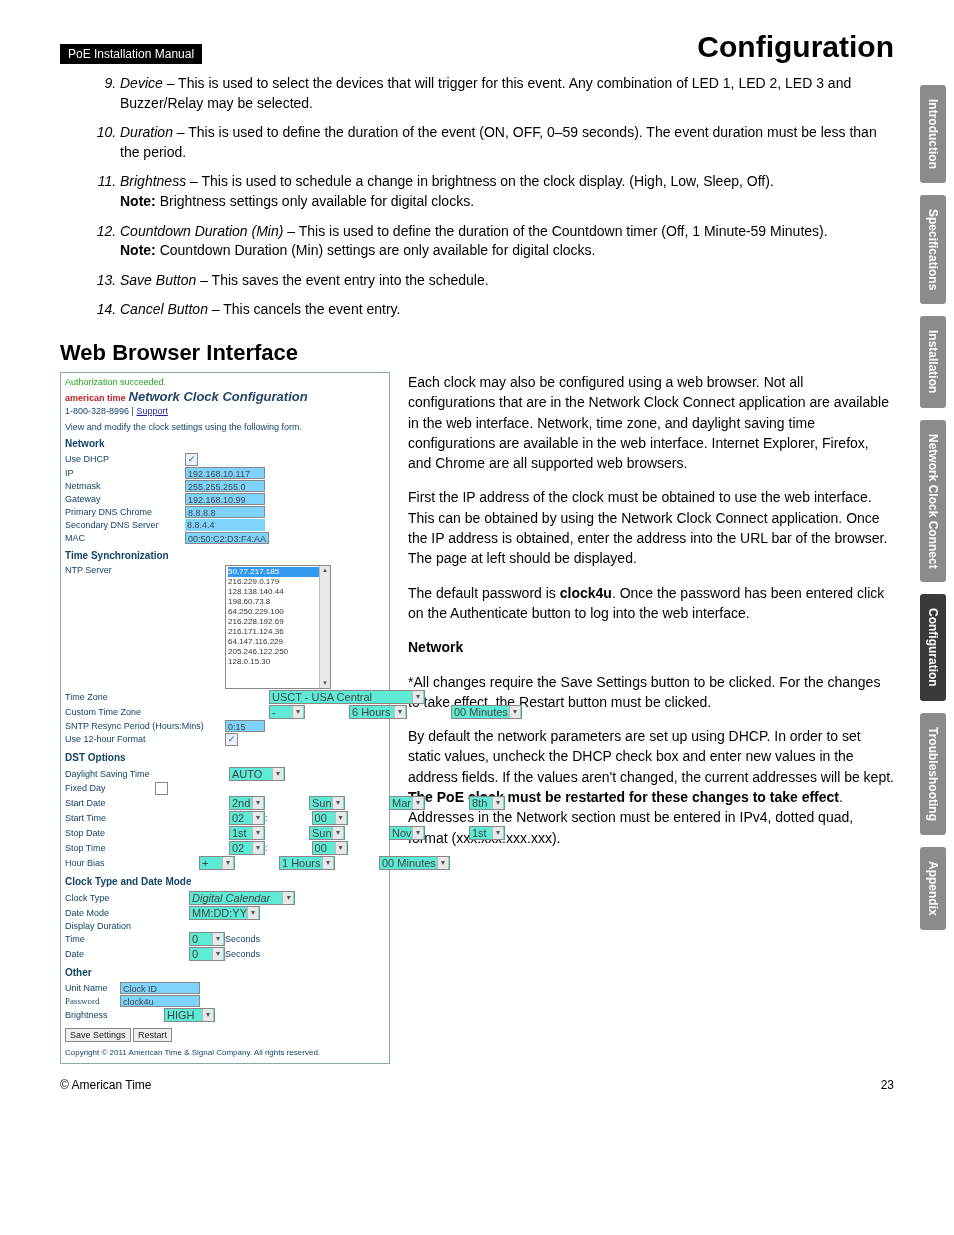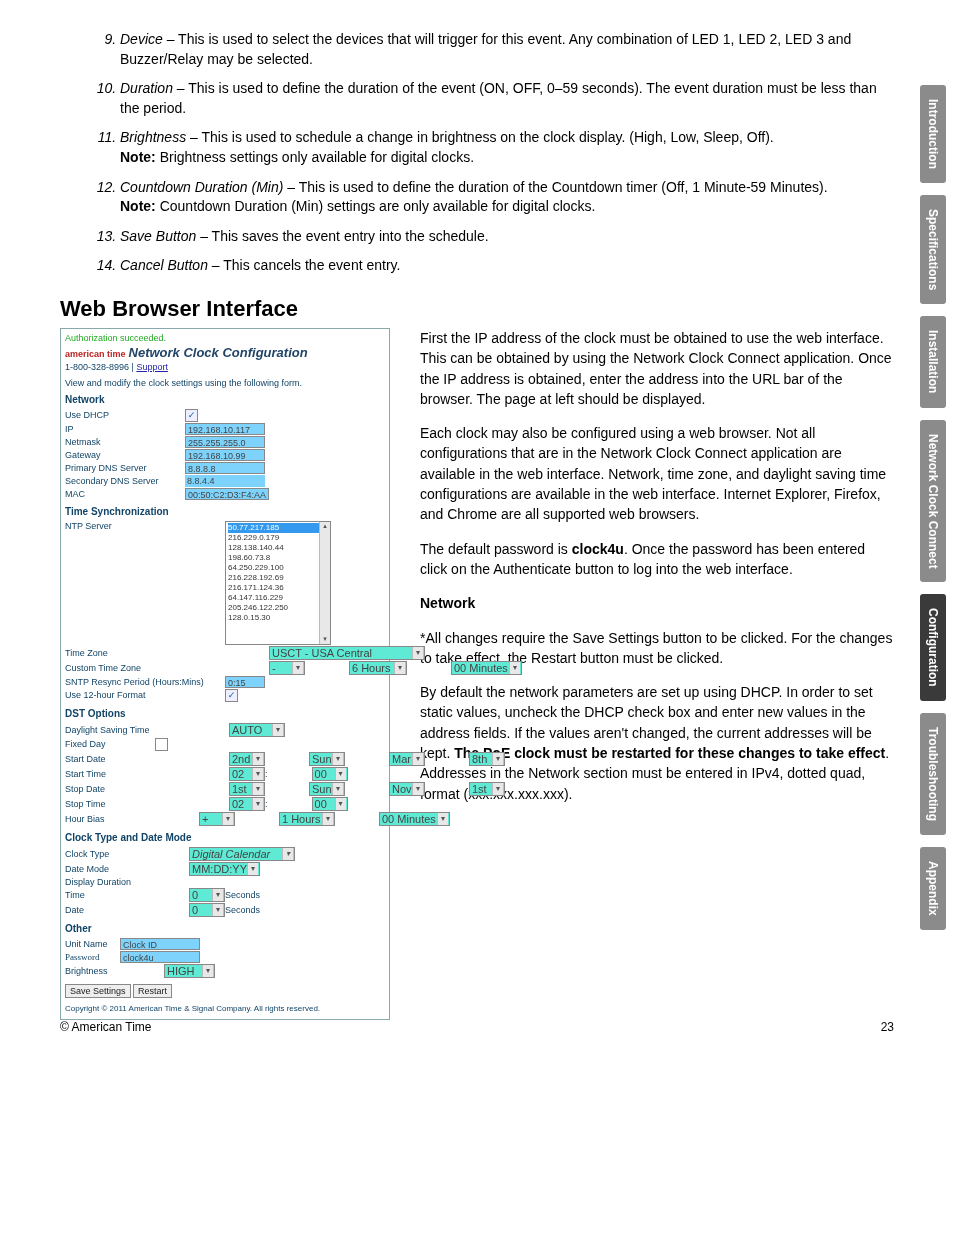--- a/index.html
+++ b/index.html
@@ -49,21 +49,21 @@
   ol.main-list li .li-term {
     font-style: italic;
   }
   .section-h2 {
     font-size: 22px;
     font-weight: 900;
     margin: 8px 0 6px 0;
   }
   .two-col {
     display: flex;
-    gap: 30px;
+    gap: 18px;
   }
   .screenshot-box {
     width: 330px;
     flex: 0 0 330px;
     border: 1px solid #8aa;
     font-family: Verdana, Arial, sans-serif;
     font-size: 9px;
     color: #146;
     padding: 4px 4px 6px 4px;
     box-sizing: border-box;
@@ -125,27 +125,31 @@
   .tab {
     background:#8b8b8b; color:#fff; font-size:12px; font-weight:bold;
     writing-mode: vertical-rl;
     padding: 14px 6px;
     border-radius: 3px;
     text-align:center;
   }
   .tab.active { background:#3a3a3a; }
   .footer {
     display:flex; justify-content:space-between; font-size:12px;
-    margin-top: 0;
+    margin-top: 14px;
   }
 </style>
 </head>
 <body>
 
 <div class="page">
+  <div class="header-bar">
+    <span class="manual-tag">PoE Installation Manual</span>
+    <span class="page-title">Configuration</span>
+  </div>
 
   <ol class="main-list" start="9">
     <li><span class="li-term">Device</span><span class="li-body"> – This is used to select the devices that will trigger for this event. Any combination of LED 1, LED 2, LED 3 and Buzzer/Relay may be selected.</span></li>
     <li><span class="li-term">Duration</span><span class="li-body"> – This is used to define the duration of the event (ON, OFF, 0–59 seconds). The event duration must be less than the period.</span></li>
     <li><span class="li-term">Brightness</span><span class="li-body"> – This is used to schedule a change in brightness on the clock display. (High, Low, Sleep, Off).</span><br><span class="li-body"><b>Note:</b> <span>Brightness settings only available for digital clocks.</span></span></li>
     <li><span class="li-term">Countdown Duration (Min)</span><span class="li-body"> – This is used to define the duration of the Countdown timer (Off, 1 Minute-59 Minutes).</span><br><span class="li-body"><b>Note:</b> <span>Countdown Duration (Min) settings are only available for digital clocks.</span></span></li>
     <li><span class="li-term">Save Button</span><span class="li-body"> – This saves the event entry into the schedule.</span></li>
     <li><span class="li-term">Cancel Button</span><span class="li-body"> – This cancels the event entry.</span></li>
   </ol>
 
@@ -175,21 +179,21 @@
         </div>
       <div class="sb-row">
           <span class="sb-label">Netmask</span>
           <span class="sb-input">255.255.255.0</span>
         </div>
       <div class="sb-row">
           <span class="sb-label">Gateway</span>
           <span class="sb-input">192.168.10.99</span>
         </div>
       <div class="sb-row">
-          <span class="sb-label">Primary DNS Server</span>
+          <span class="sb-label">Primary DNS Chrome</span>
           <span class="sb-input">8.8.8.8</span>
         </div>
       <div class="sb-row">
           <span class="sb-label">Secondary DNS Server</span>
           <span class="sb-input" style="border:none;">8.8.4.4</span>
         </div>
       <div class="sb-row">
           <span class="sb-label">MAC</span>
           <span class="sb-input">00:50:C2:D3:F4:AA</span>
         </div>
@@ -307,22 +311,22 @@
         </div>
 
       <div style="margin-top:6px;">
         <button class="sb-btn">Save Settings</button>
         <button class="sb-btn">Restart</button>
       </div>
       <div class="sb-copy">Copyright © 2011 American Time &amp; Signal Company. All rights reserved.</div>
     </div>
 
     <div class="right-col">
+      <p>Each clock may also be configured using a web browser. Not all configurations that are in the Network Clock Connect application are available in the web interface. Network, time zone, and daylight saving time configurations are available in the web interface. Internet Explorer, Firefox, and Chrome are all supported web browsers.</p>
       <p>First the IP address of the clock must be obtained to use the web interface. This can be obtained by using the Network Clock Connect application. Once the IP address is obtained, enter the address into the URL bar of the browser. The page at left should be displayed.</p>
-      <p>Each clock may also be configured using a web browser. Not all configurations that are in the Network Clock Connect application are available in the web interface. Network, time zone, and daylight saving time configurations are available in the web interface. Internet Explorer, Firefox, and Chrome are all supported web browsers.</p>
       <p><span>The default password is </span><b>clock4u</b><span>. Once the password has been entered click on the Authenticate button to log into the web interface.</span></p>
       <p class="net-h">Network</p>
       <p>*All changes require the Save Settings button to be clicked. For the changes to take effect, the Restart button must be clicked.</p>
       <p><span>By default the network parameters are set up using DHCP. In order to set static values, uncheck the DHCP check box and enter new values in the address fields. If the values aren't changed, the current addresses will be kept. </span><b>The PoE clock must be restarted for these changes to take effect</b><span>. Addresses in the Network section must be entered in IPv4, dotted quad, format (xxx.xxx.xxx.xxx).</span></p>
     </div>
   </div>
 
   <div class="footer">
     <span>© American Time</span>
     <span>23</span>

